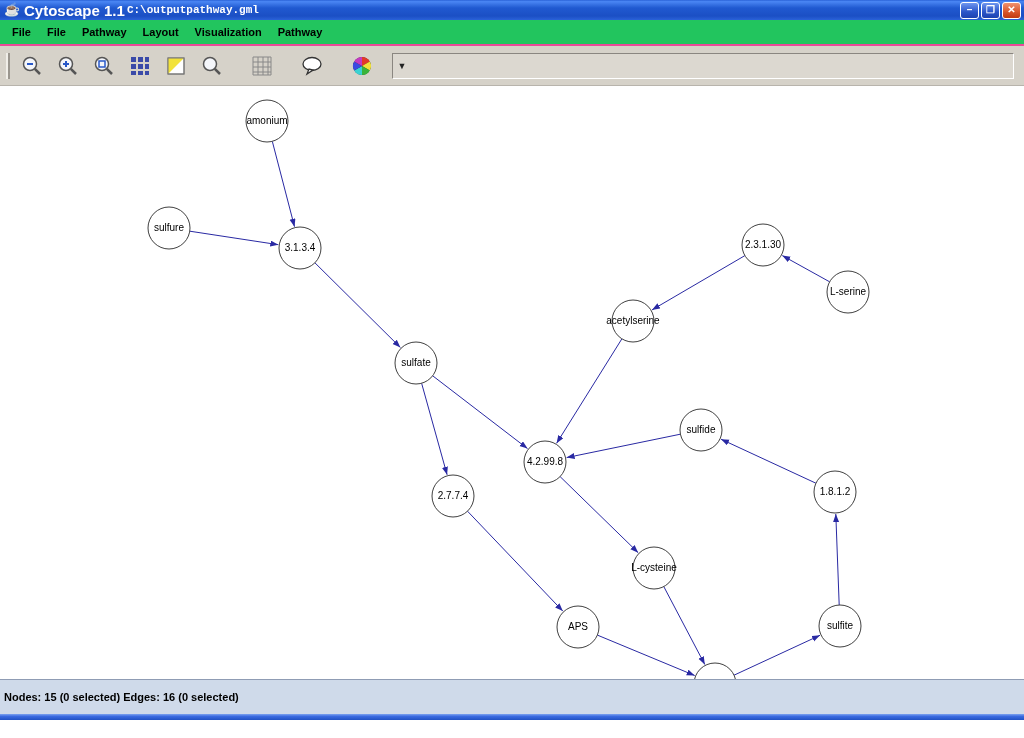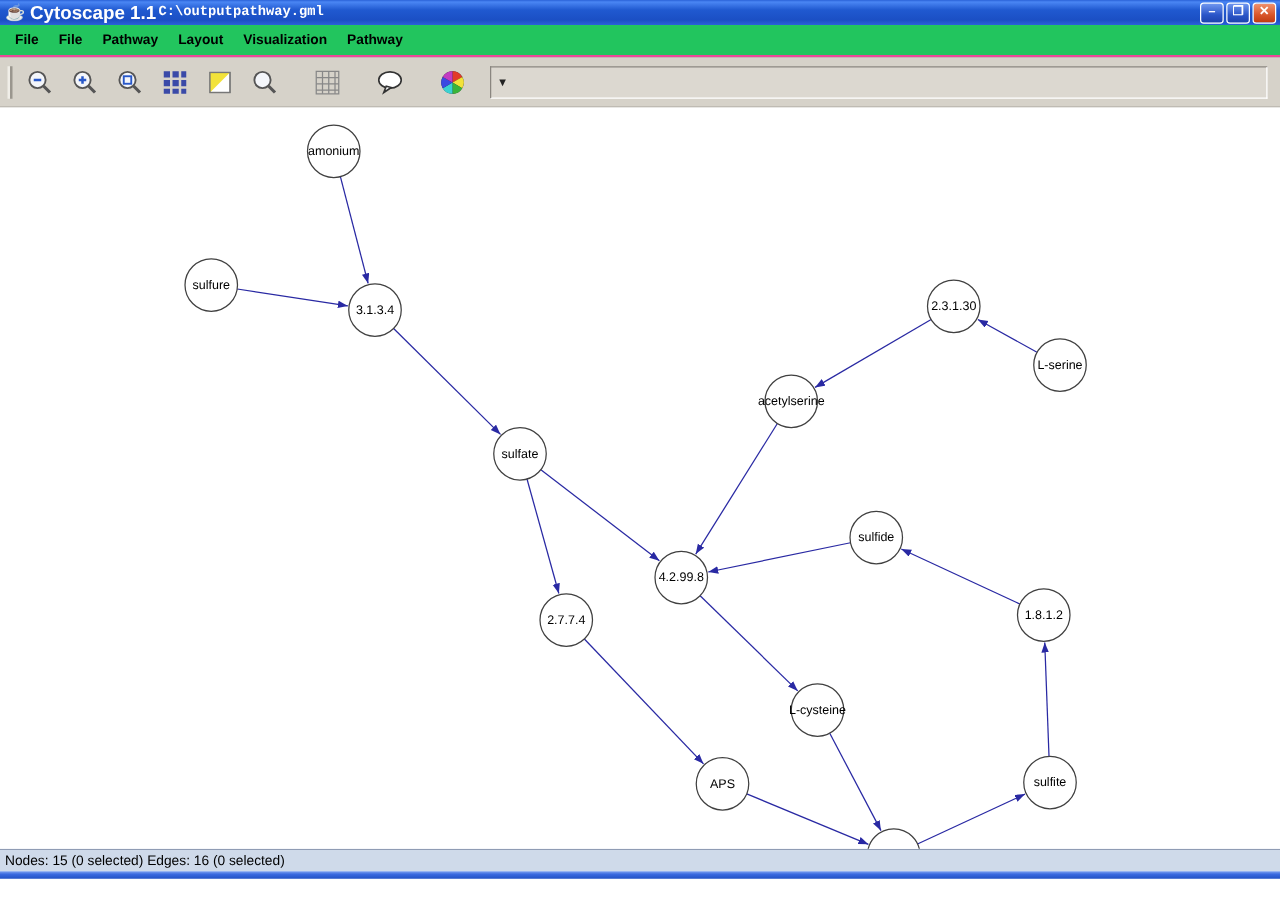--- a/index.html
+++ b/index.html
@@ -110,28 +110,29 @@
   }
   .canvas svg { display: block; }
   .node-label {
     font-family: "Liberation Sans", sans-serif;
     font-size: 10px;
     pointer-events: none;
   }
 
   
   .statusbar {
-    height: 18px;
+    height: 35px;
     background: #cfdaea;
     border-top: 1px solid #8f9cb4;
     display: flex;
     align-items: center;
     padding-left: 4px;
     color: #000;
     font-size: 11px;
+    font-weight: bold;
   }
 
   
   .taskbar {
     height: 6px;
     background: linear-gradient(to bottom, #7da2f0 0%, #3a6ae0 40%, #2151c4 100%);
   }
 </style>
 </head>
 <body>

